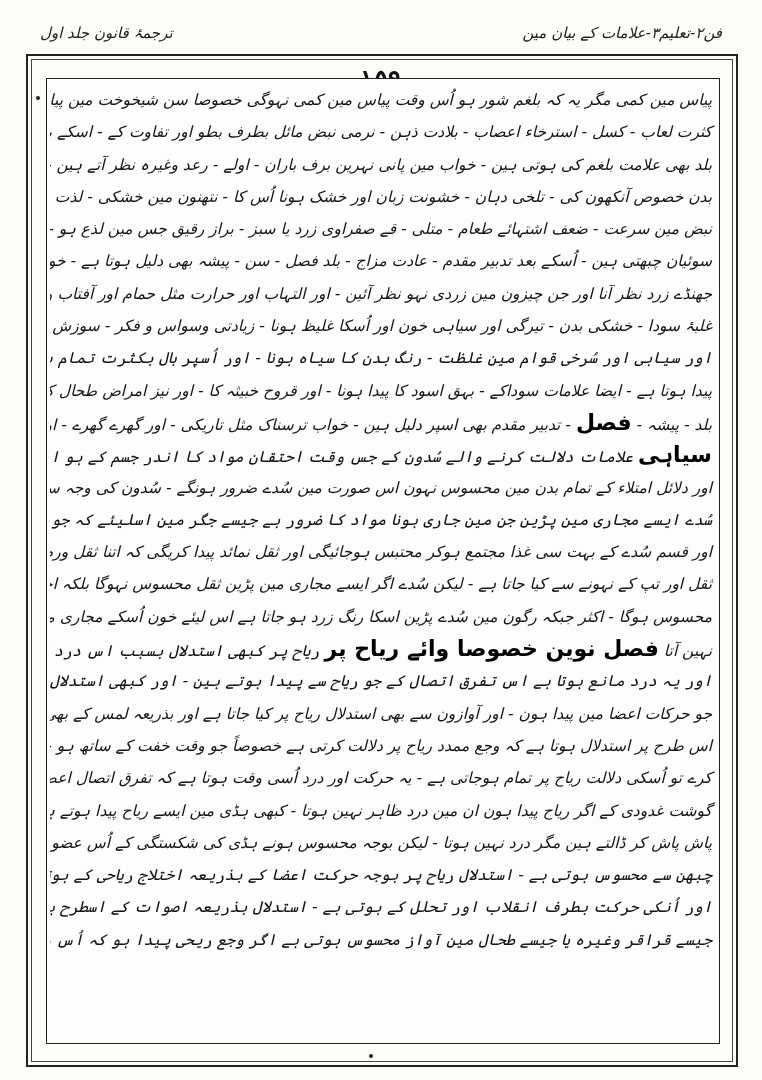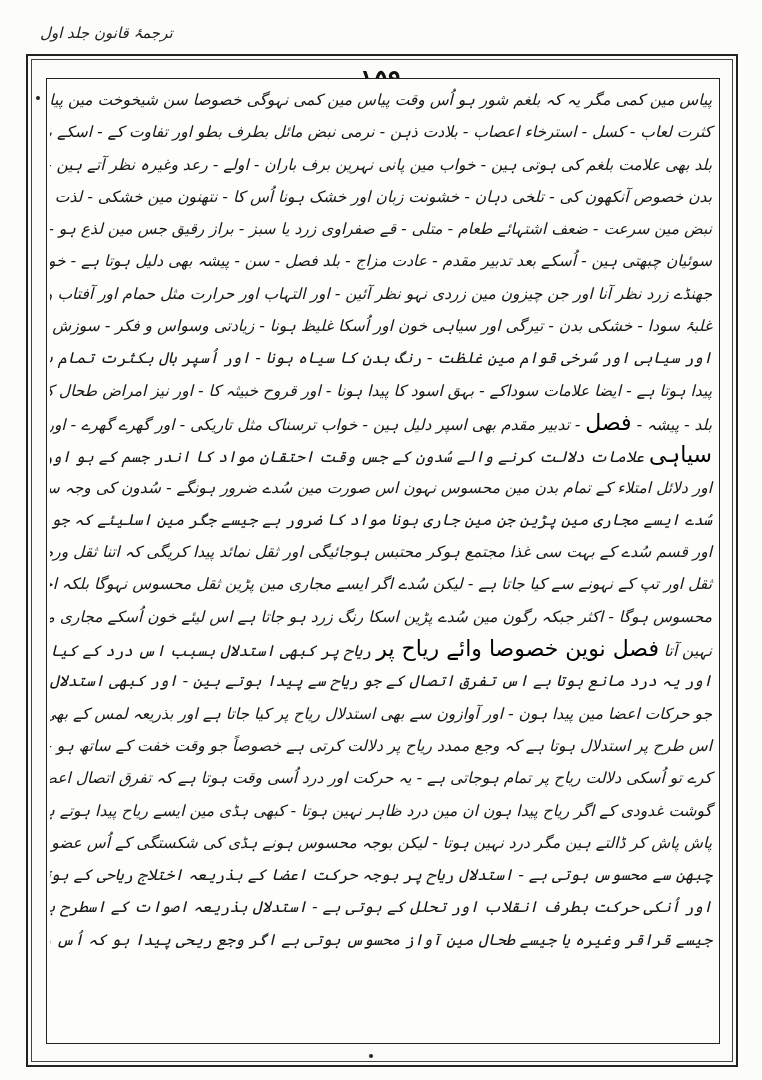--- a/index.html
+++ b/index.html
@@ -100,21 +100,21 @@
     font-size: 15.5px;
     font-style: italic;
     white-space: nowrap;
     overflow: hidden;
     text-align: justify;
     text-align-last: justify;
     color: #161616;
     padding: 0 4px;
   }
   .bold-head {
-    font-weight: normal;
+    font-weight: bold;
     font-style: normal;
     font-size: 22px;
     color: #000;
   }
   .dot-marker {
     position: absolute;
     left: 36px;
     top: 96px;
     width: 4px;
     height: 4px;
@@ -130,20 +130,21 @@
     border-radius: 50%;
     background: #222;
   }
 </style>
 </head>
 <body>
 
 <div class="page">
 
   <div class="running-head">
+    <span class="rh-right">فن۲-تعلیم۳-علامات کے بیان مین</span>
     <span class="rh-center">١٥٩</span>
     <span class="rh-left">ترجمۂ قانون جلد اول</span>
   </div>
 
   <div class="outer-frame"></div>
   <div class="inner-frame"></div>
   <div class="dot-marker"></div>
 
   <div class="text-body">
     <div class="line">پیاس مین کمی مگر یہ کہ بلغم شور ہو اُس وقت پیاس مین کمی نہوگی خصوصا سن شیخوخت مین پیاس بہت کم ہوگی ضعف ہضم - ترشی آروغ سپیدی بول</div>

